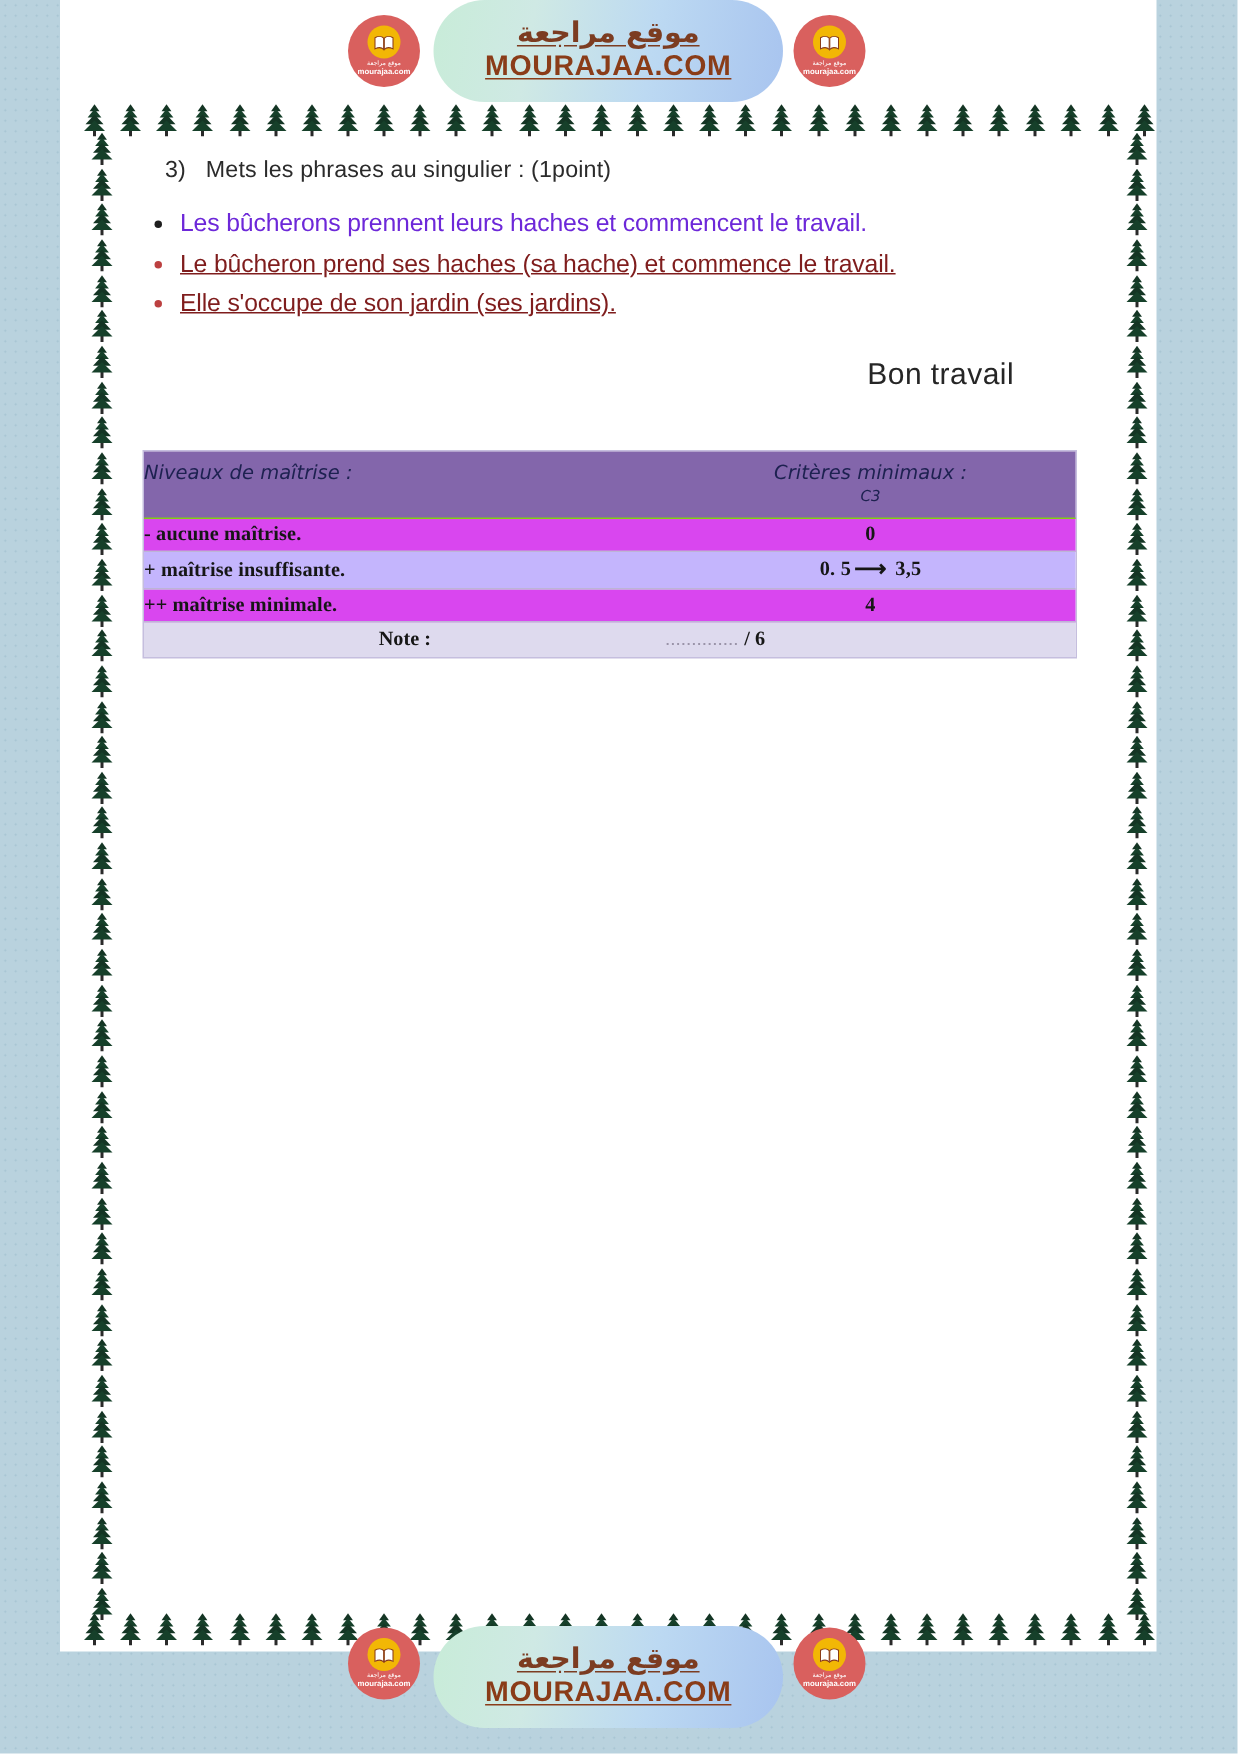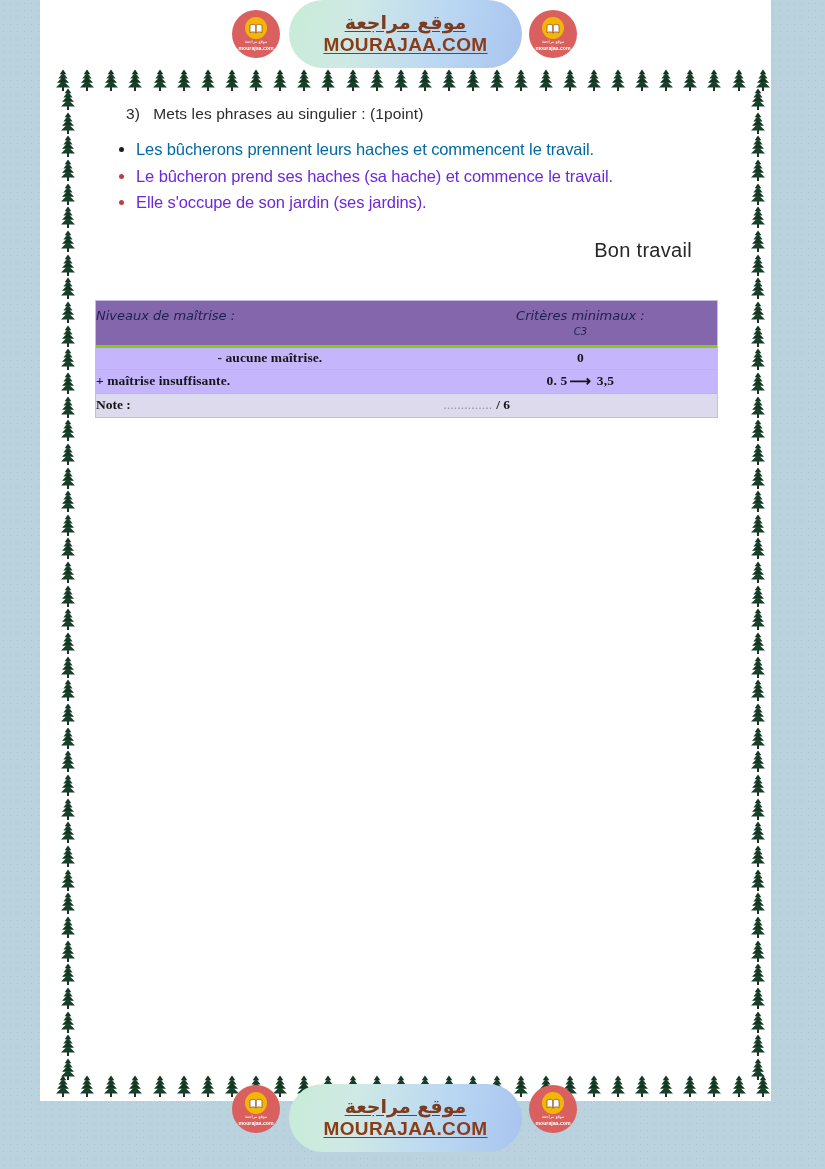--- a/index.html
+++ b/index.html
@@ -123,21 +123,21 @@
     font-size: 4.2px; color: #ffffff; direction: rtl; line-height: 1;
   }
   .logo-en {
     font-family: "Liberation Sans", sans-serif;
     font-size: 5.2px; font-weight: 700; color: #ffffff; line-height: 1;
   }
 
   
   .content {
     position: absolute;
-    left: 112px;
+    left: 96px;
     top: 104px;
     width: 624px;
     z-index: 3;
   }
 
   .q-line {
     font-size: 15.5px;
     color: #2b2b2b;
     line-height: 1.3;
     letter-spacing: 0.1px;
@@ -147,33 +147,33 @@
 
   ul.answers {
     list-style: none;
     margin-top: 12px;
   }
   ul.answers li {
     position: relative;
     padding-left: 24px;
     font-size: 16.5px;
     line-height: 1.6;
-    color: #0369a1;
+    color: #6d28d9;
     letter-spacing: -0.1px;
   }
   ul.answers li::before {
     content: "";
     position: absolute;
     left: 7px;
     top: 11px;
     width: 5px; height: 5px;
     border-radius: 50%;
     background: #1e1e1e;
   }
-  ul.answers li.red { color: #6d28d9; }
+  ul.answers li.red { color: #7f1d1d; text-decoration: underline; }
   ul.answers li.red::before { background: #bc4040; }
 
   .bon-travail {
     margin-top: 24px;
     text-align: right;
     padding-right: 44px;
     font-size: 20px;
     color: #262626;
     letter-spacing: 0.3px;
   }
@@ -199,47 +199,47 @@
   table.eval th {
     background: #8366ab;
     color: #1d2150;
     font-family: "DejaVu Sans", sans-serif;
     font-size: 13px;
     font-weight: 400;
     font-style: italic;
     padding: 7px 0 8px 0;
     height: 43px;
     vertical-align: top;
-    border-bottom: 3px solid #84cc16;
+    border-bottom: 1px solid #84cc16;
   }
   th.th-left  { text-align: left; padding-left: 16px; }
   th.th-right { text-align: center; }
   .th-sub { display: block; margin-top: 3px; font-size: 10px; }
 
   table.eval td {
     font-family: "Liberation Serif", serif;
     font-size: 13.5px;
     font-weight: 700;
     color: #161616;
     padding: 2px 0 3px 0;
     height: 18px;
     border-bottom: 1px solid #bdb4d6;
   }
   td.level { text-align: left; padding-left: 5px; letter-spacing: 0.1px; }
   td.crit  { text-align: center; letter-spacing: 0.2px; }
 
-  tr.shade td { background: #c4b5fd; text-align: center; }
+  tr.shade td { background: #d946ef; }
   tr.plain td { background: #c4b5fd; }
 
   tr.note-row td {
     background: #dedaee;
     border-bottom: none;
     padding: 3px 0 4px 0;
   }
-  .note-label { text-align: left; padding-right: 26px; }
+  .note-label { text-align: center; padding-right: 26px; }
   .note-value { text-align: left; padding-left: 18px; }
   .dots {
     color: #9a93a8;
     font-size: 9px;
     letter-spacing: 1px;
     font-family: "Liberation Sans", sans-serif;
     vertical-align: middle;
   }
   .arrow { display: inline-block; padding: 0 2px; font-size: 15px; vertical-align: -1px; }
 </style>
@@ -1295,20 +1295,24 @@
       </tr>
     </thead>
     <tbody id="eval-body">
         <tr class="shade">
           <td class="level">- aucune maîtrise.</td>
           <td class="crit">0</td>
         </tr>
         <tr class="plain">
           <td class="level">+ maîtrise insuffisante.</td>
           <td class="crit"><span>0. 5</span><span class="arrow">⟶</span><span> 3,5</span></td>
+        </tr>
+        <tr class="shade">
+          <td class="level">++ maîtrise minimale.</td>
+          <td class="crit">4</td>
         </tr>
         <tr class="note-row">
           <td class="note-label">Note :</td>
           <td class="note-value"><span class="dots">..............</span><span>  / 6</span></td>
         </tr>
       </tbody>
   </table>
 </div>
 
 <div class="wm-band top">

